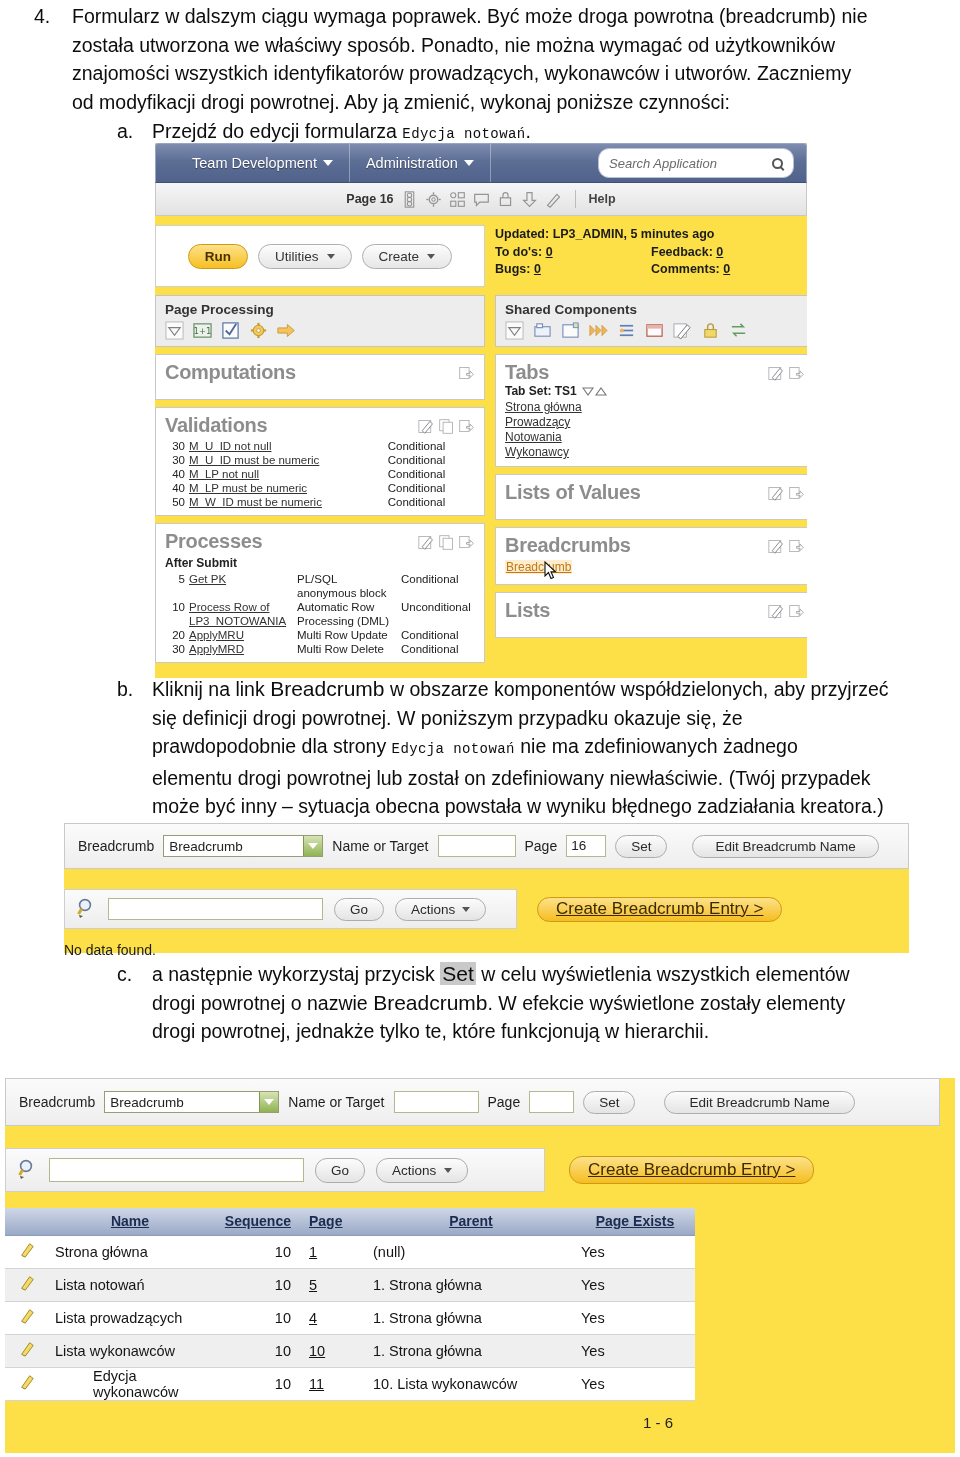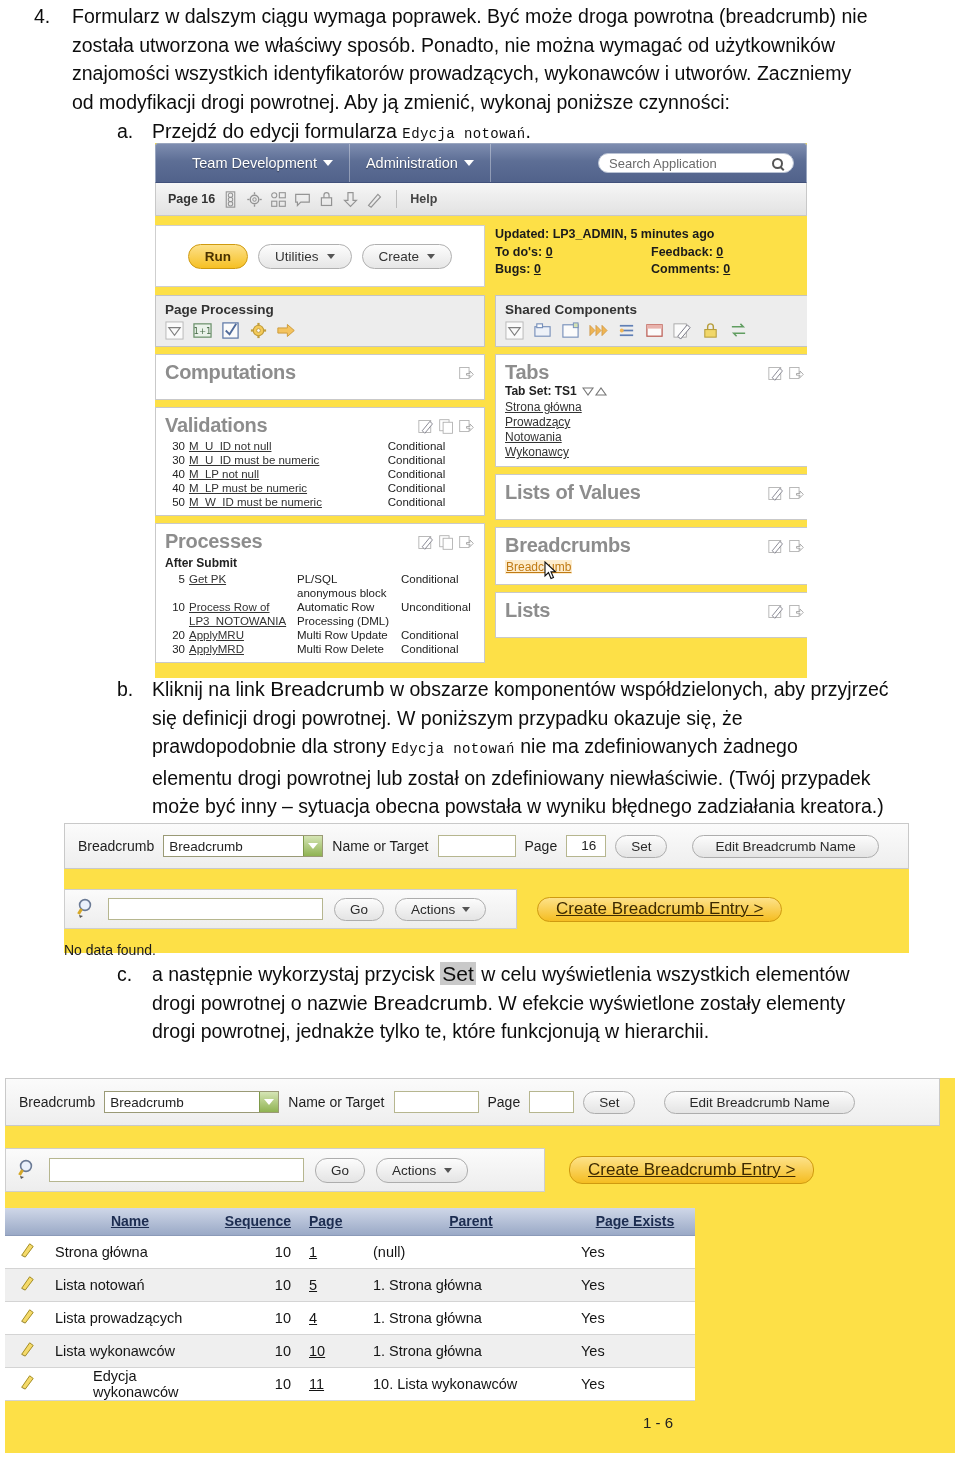--- a/index.html
+++ b/index.html
@@ -34,30 +34,30 @@
   .apex-menubar .spacer{flex:0 0 20px;}
   .apex-menu-item{
     display:flex;align-items:center;gap:6px;padding:0 16px;color:#fff;
     font-size:14.5px;text-shadow:0 1px 1px rgba(0,0,0,.45);
     border-right:1px solid rgba(255,255,255,.35);
   }
   .apex-menu-item:first-child{border-left:1px solid rgba(255,255,255,.25);}
   .caret-d{width:0;height:0;border-left:5px solid transparent;border-right:5px solid transparent;border-top:6px solid #fff;}
   .apex-search{
     margin-left:auto;align-self:center;margin-right:12px;
-    width:196px;height:20px;background:#fff;border:1px solid #b9c2d3;border-radius:11px;
-    display:flex;align-items:center;padding:0 10px;color:#6a6a6a;font-size:13px;
+    width:196px;height:30px;background:#fff;border:1px solid #b9c2d3;border-radius:11px;
+    display:flex;align-items:center;padding:0 10px;color:#6a6a6a;font-size:13px;font-style:italic;
   }
   .mag{margin-left:auto;width:11px;height:11px;border:2px solid #555;border-radius:50%;position:relative;}
   .mag::after{content:"";position:absolute;width:2px;height:5px;background:#555;right:-2px;bottom:-4px;transform:rotate(-45deg);}
 
   .apex-toolbar{
     height:33px;background:linear-gradient(#f6f6f6,#e2e2e2);
     border:1px solid #c8c8c8;border-top:none;
-    display:flex;align-items:center;justify-content:flex-start;gap:7px;padding:0 12px;
+    display:flex;align-items:center;justify-content:center;gap:7px;padding:0 12px;
   }
   .tb-label{font-size:12.5px;color:#333;font-weight:bold;}
   .tb-ic{width:17px;height:17px;opacity:.75;}
   .tb-sep{width:1px;height:18px;background:#bcbcbc;margin:0 6px;}
   .tb-help{font-size:12.5px;color:#444;font-weight:bold;}
 
   .apex-actionrow{display:flex;margin-top:9px;gap:10px;}
   .apex-actionbox{
     flex:0 0 330px;height:62px;border:1px solid #cfcfcf;background:#fff;
     display:flex;align-items:center;justify-content:center;gap:10px;
@@ -580,21 +580,21 @@
     <span class="bc-lbl">Breadcrumb</span>
     <span class="bc-select" style="width:160px;">
       <span>Breadcrumb</span>
       <span class="dd">
           <span class="dd-tri"></span>
         </span>
     </span>
     <span class="bc-lbl">Name or Target</span>
     <span class="bc-input" style="width:78px;"></span>
     <span class="bc-lbl">Page</span>
-    <span class="bc-input" style="width:40px;padding-left:14px;font-size:13.5px;line-height:20px;color:#222;">16</span>
+    <span class="bc-input" style="width:40px;padding-left:4px;font-size:13.5px;line-height:20px;color:#222;">16</span>
     <span class="btn-round">Set</span>
     <span class="btn-round" style="margin-left:16px;padding:0 22px;">Edit Breadcrumb Name</span>
   </div>
 
   <div style="display:flex;align-items:center;gap:20px;margin-top:20px;">
     <div class="searchbar" style="height:40px;width:453px;">
       <svg class="mag-big" viewBox="0 0 20 22">
           <circle cx="8" cy="7" r="5.4" fill="#eaf1fb" stroke="#6a7a95" stroke-width="1.6"></circle>
           <line x1="4.5" y1="11" x2="1.5" y2="16" stroke="#d6a827" stroke-width="3"></line>
           <path d="M2 17 l4 1 l-3 2z" fill="#555"></path>

